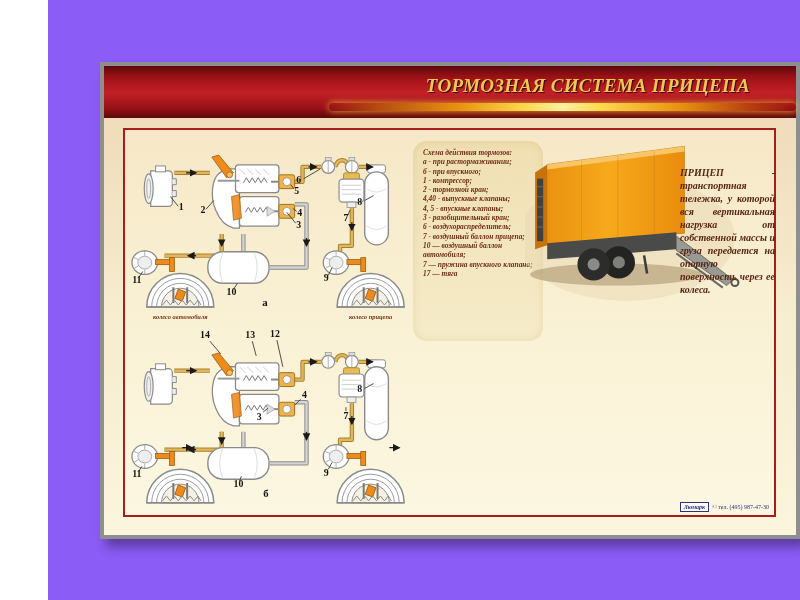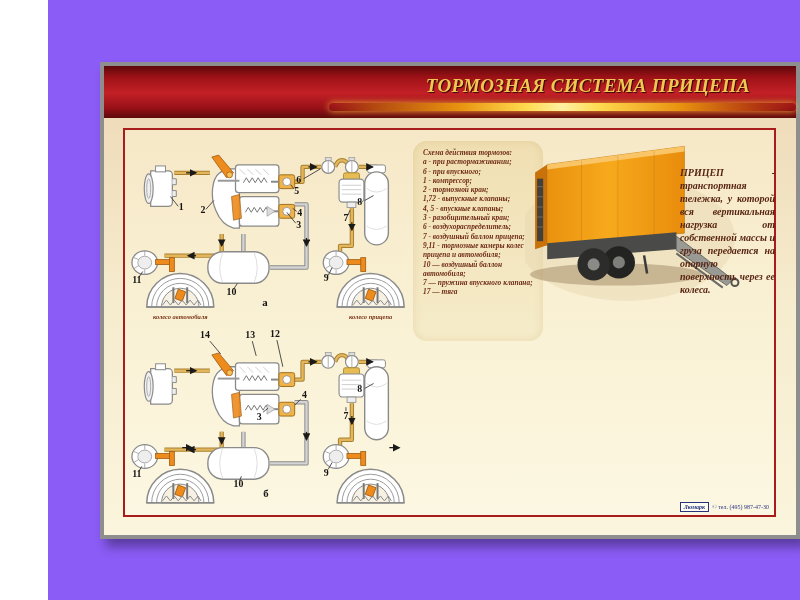--- a/index.html
+++ b/index.html
@@ -253,26 +253,25 @@
           <text class="cap" x="141" y="170">б</text>
         </svg>
 
         <div class="legendPanel">
           <div class="legendText">
             <div>Схема действия тормозов:</div>
             <div>а - при растормаживании;</div>
             <div>б - при впускного;</div>
             <div>1 - компрессор;</div>
             <div>2 - тормозной кран;</div>
-            <div>1,72 - выпускные клапаны;</div>
+            <div>4,40 - выпускные клапаны;</div>
             <div>4, 5 - впускные клапаны;</div>
             <div>3 - разобщительный кран;</div>
             <div>6 - воздухораспределитель;</div>
             <div>7 - воздушный баллон прицепа;</div>
-            <div>9,11 - тормозные камеры колес прицепа и автомобиля;</div>
             <div>10 — воздушный баллон автомобиля;</div>
             <div>7 — пружина впускного клапана;</div>
             <div>17 — тяга</div>
           </div>
         </div>
 
         <svg class="truck" viewBox="0 0 220 170">
           <defs>
             <linearGradient id="boxg" x1="0" y1="0" x2="1" y2="0">
               <stop offset="0" stop-color="#e9920f"></stop>

